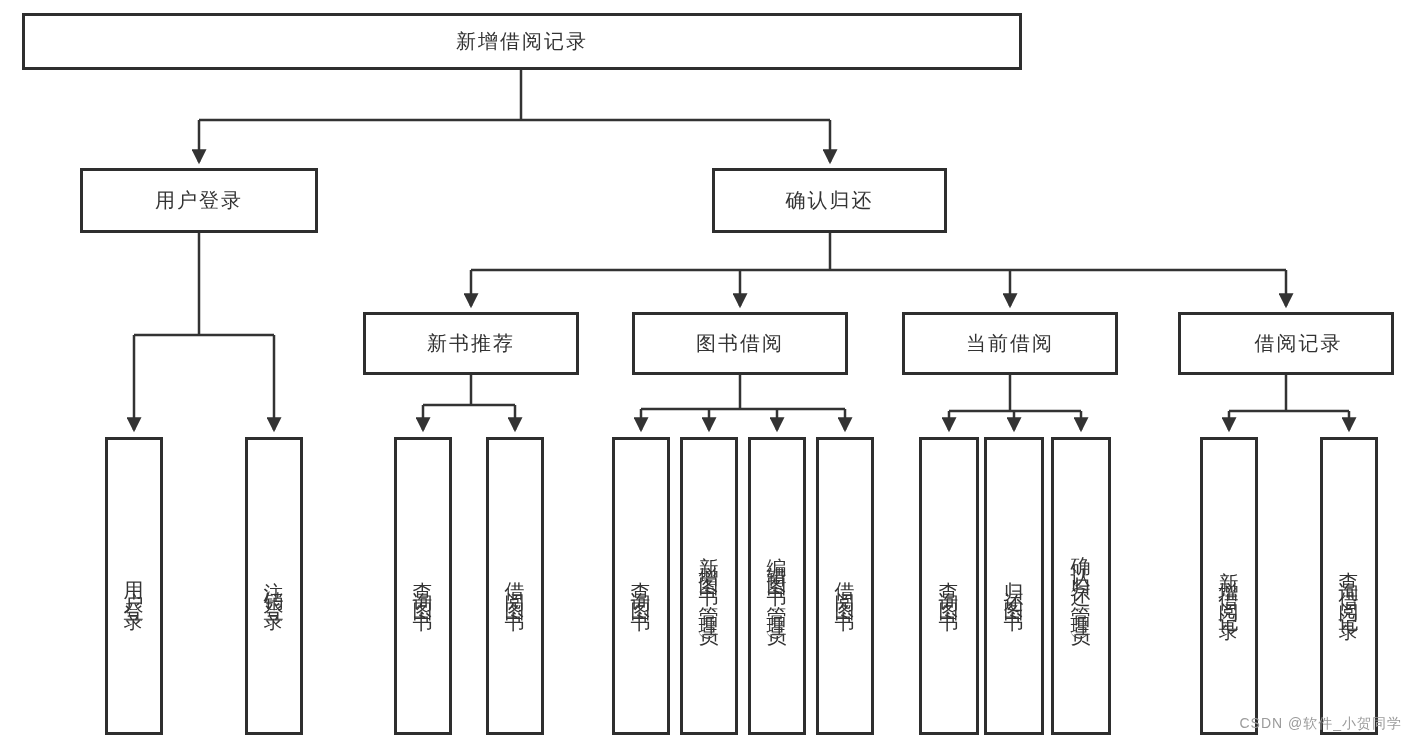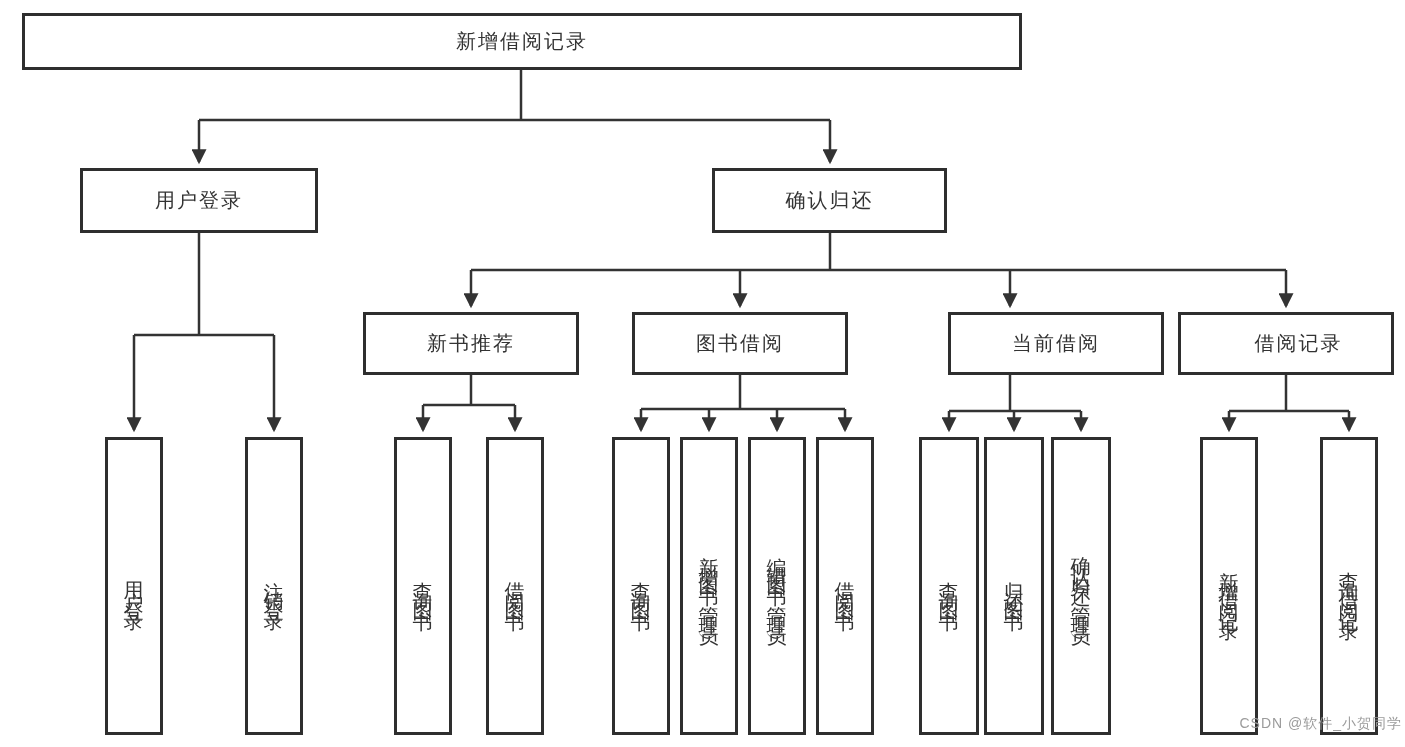--- a/index.html
+++ b/index.html
@@ -110,21 +110,21 @@
   <div class="node lvl2" style="left:712px;width:235px;">
     <span>确认归还</span>
   </div>
 
   <div class="node lvl3" style="left:363px;">
     <span>新书推荐</span>
   </div>
   <div class="node lvl3" style="left:632px;">
     <span>图书借阅</span>
   </div>
-  <div class="node lvl3" style="left:948px;align-items:center;">
+  <div class="node lvl3" style="left:902px;align-items:center;">
     <span>当前借阅</span>
   </div>
   <div class="node lvl3" style="left:1178px;padding-left:25px;">
     <span>借阅记录</span>
   </div>
 
   <div class="node vbox" style="left:105px;">
     <span class="vt">用户登录</span>
   </div>
   <div class="node vbox" style="left:245px;">

